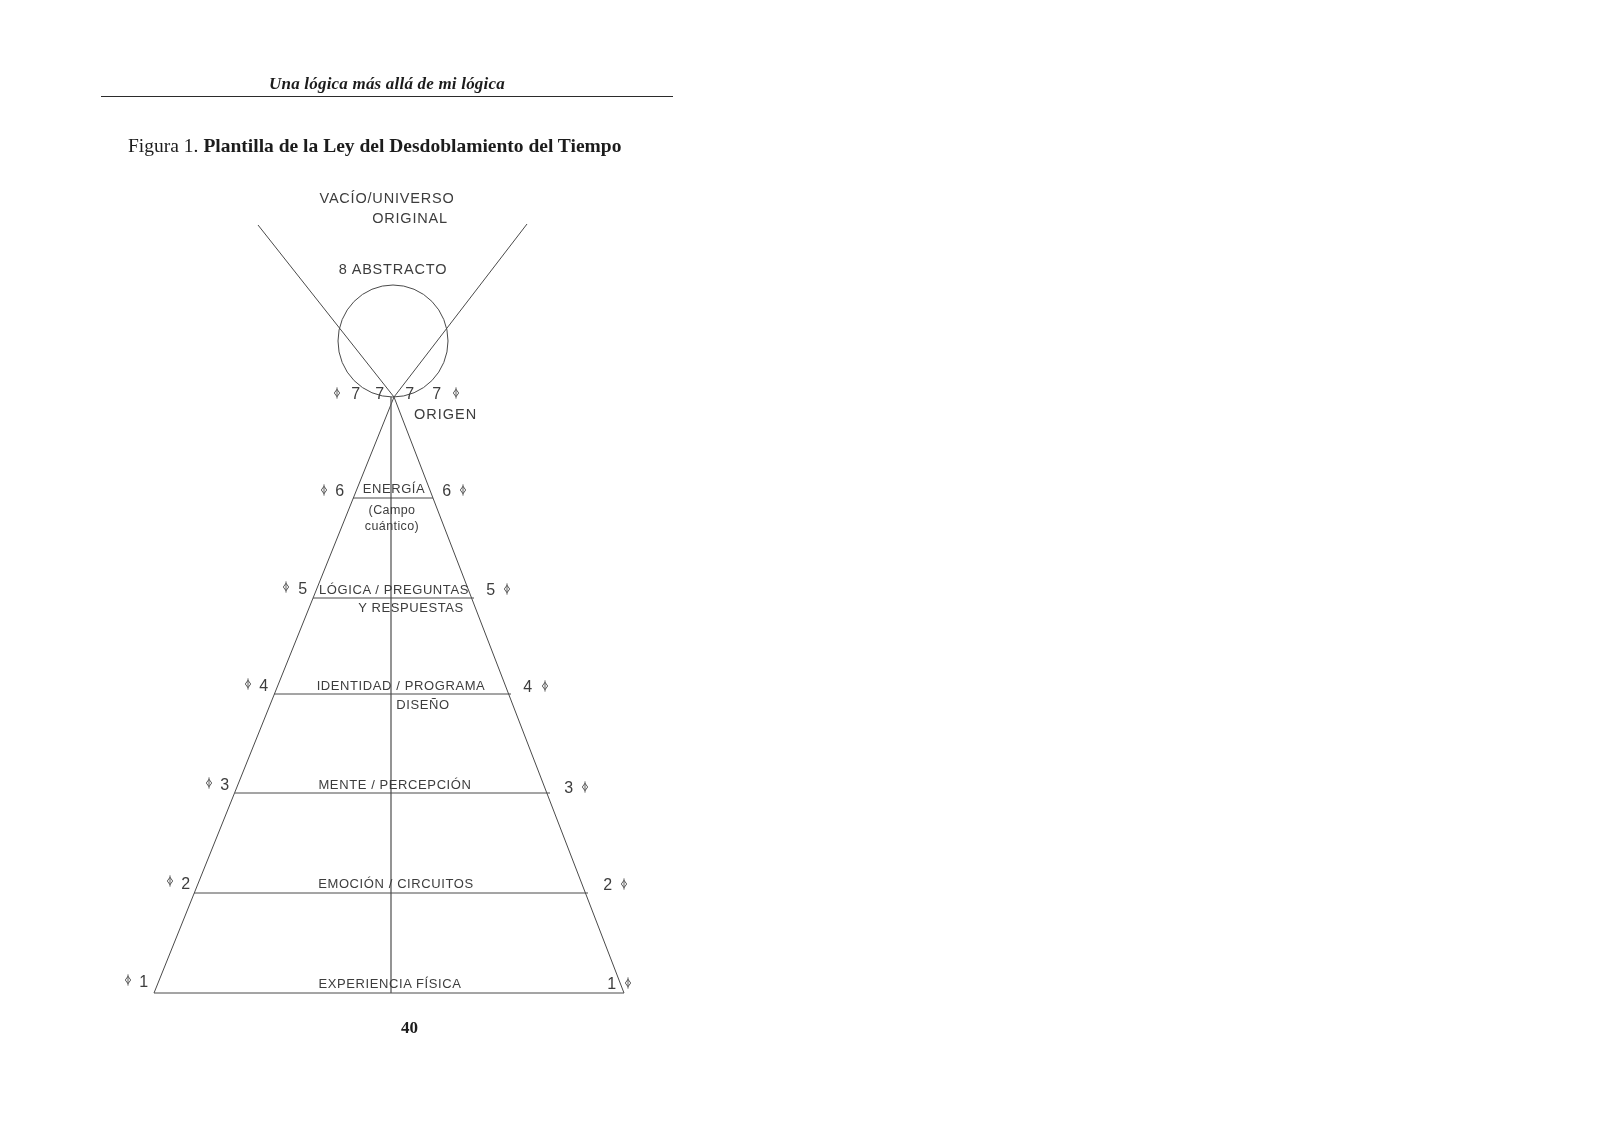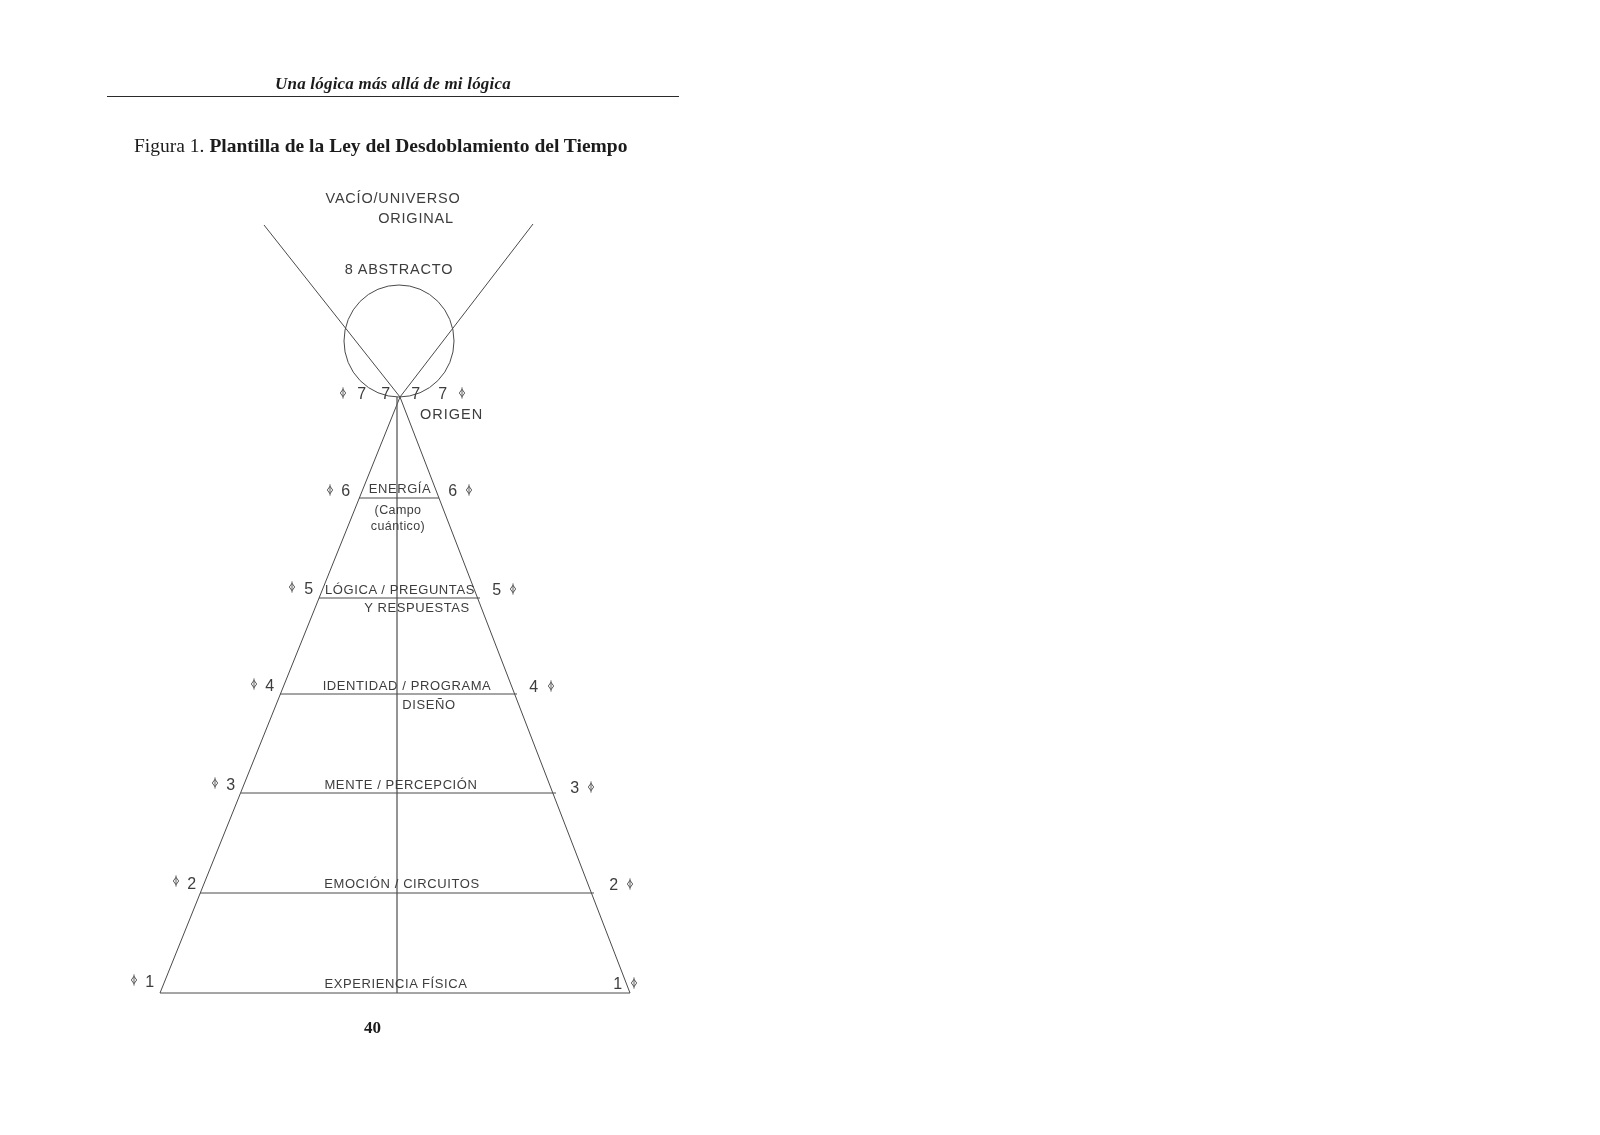--- a/index.html
+++ b/index.html
@@ -2,21 +2,21 @@
 <html><head>
 <meta charset="utf-8">
 <style>
   html,body{margin:0;padding:0;}
   body{
     width:1600px;height:1135px;position:relative;background:#ffffff;
     font-family:"Liberation Serif", serif;color:#1c1c1c;
     overflow:hidden;
   }
   .page{position:absolute;top:0;height:1135px;}
-  .page-left{left:12px;width:800px;}
+  .page-left{left:6px;width:800px;}
   .page-right{left:800px;width:800px;}
 
   
   .running-head{
     position:absolute;left:95px;top:74px;width:572px;text-align:center;
     font-size:17px;font-weight:bold;font-style:italic;letter-spacing:.2px;
   }
   .head-rule{
     position:absolute;left:95px;top:96px;width:572px;height:0;
     border-top:1.2px solid #2b2b2b;
@@ -34,21 +34,21 @@
   }
   .dg-label{font-size:13px;letter-spacing:.6px;}
   .dg-label-sm{font-size:12.5px;letter-spacing:.4px;}
   .dg-num{font-size:16px;letter-spacing:.5px;}
   .dg-top{font-size:14.5px;letter-spacing:.8px;}
   .dg-origin{font-size:14.5px;letter-spacing:1px;}
   .dg-stroke{stroke:#4a4a4a;stroke-width:1;fill:none;}
   .dg-stroke-mid{stroke:#5a5a5a;stroke-width:1.3;fill:none;}
 
   .page-number{
-    position:absolute;font-size:17px;font-weight:bold;text-align:left;width:60px;
+    position:absolute;font-size:17px;font-weight:bold;text-align:right;width:60px;
   }
   .pn-left{left:352px;top:1018px;}
 </style>
 </head>
 <body>
 
 <div class="spread">
 
   <section class="page page-left">
 

